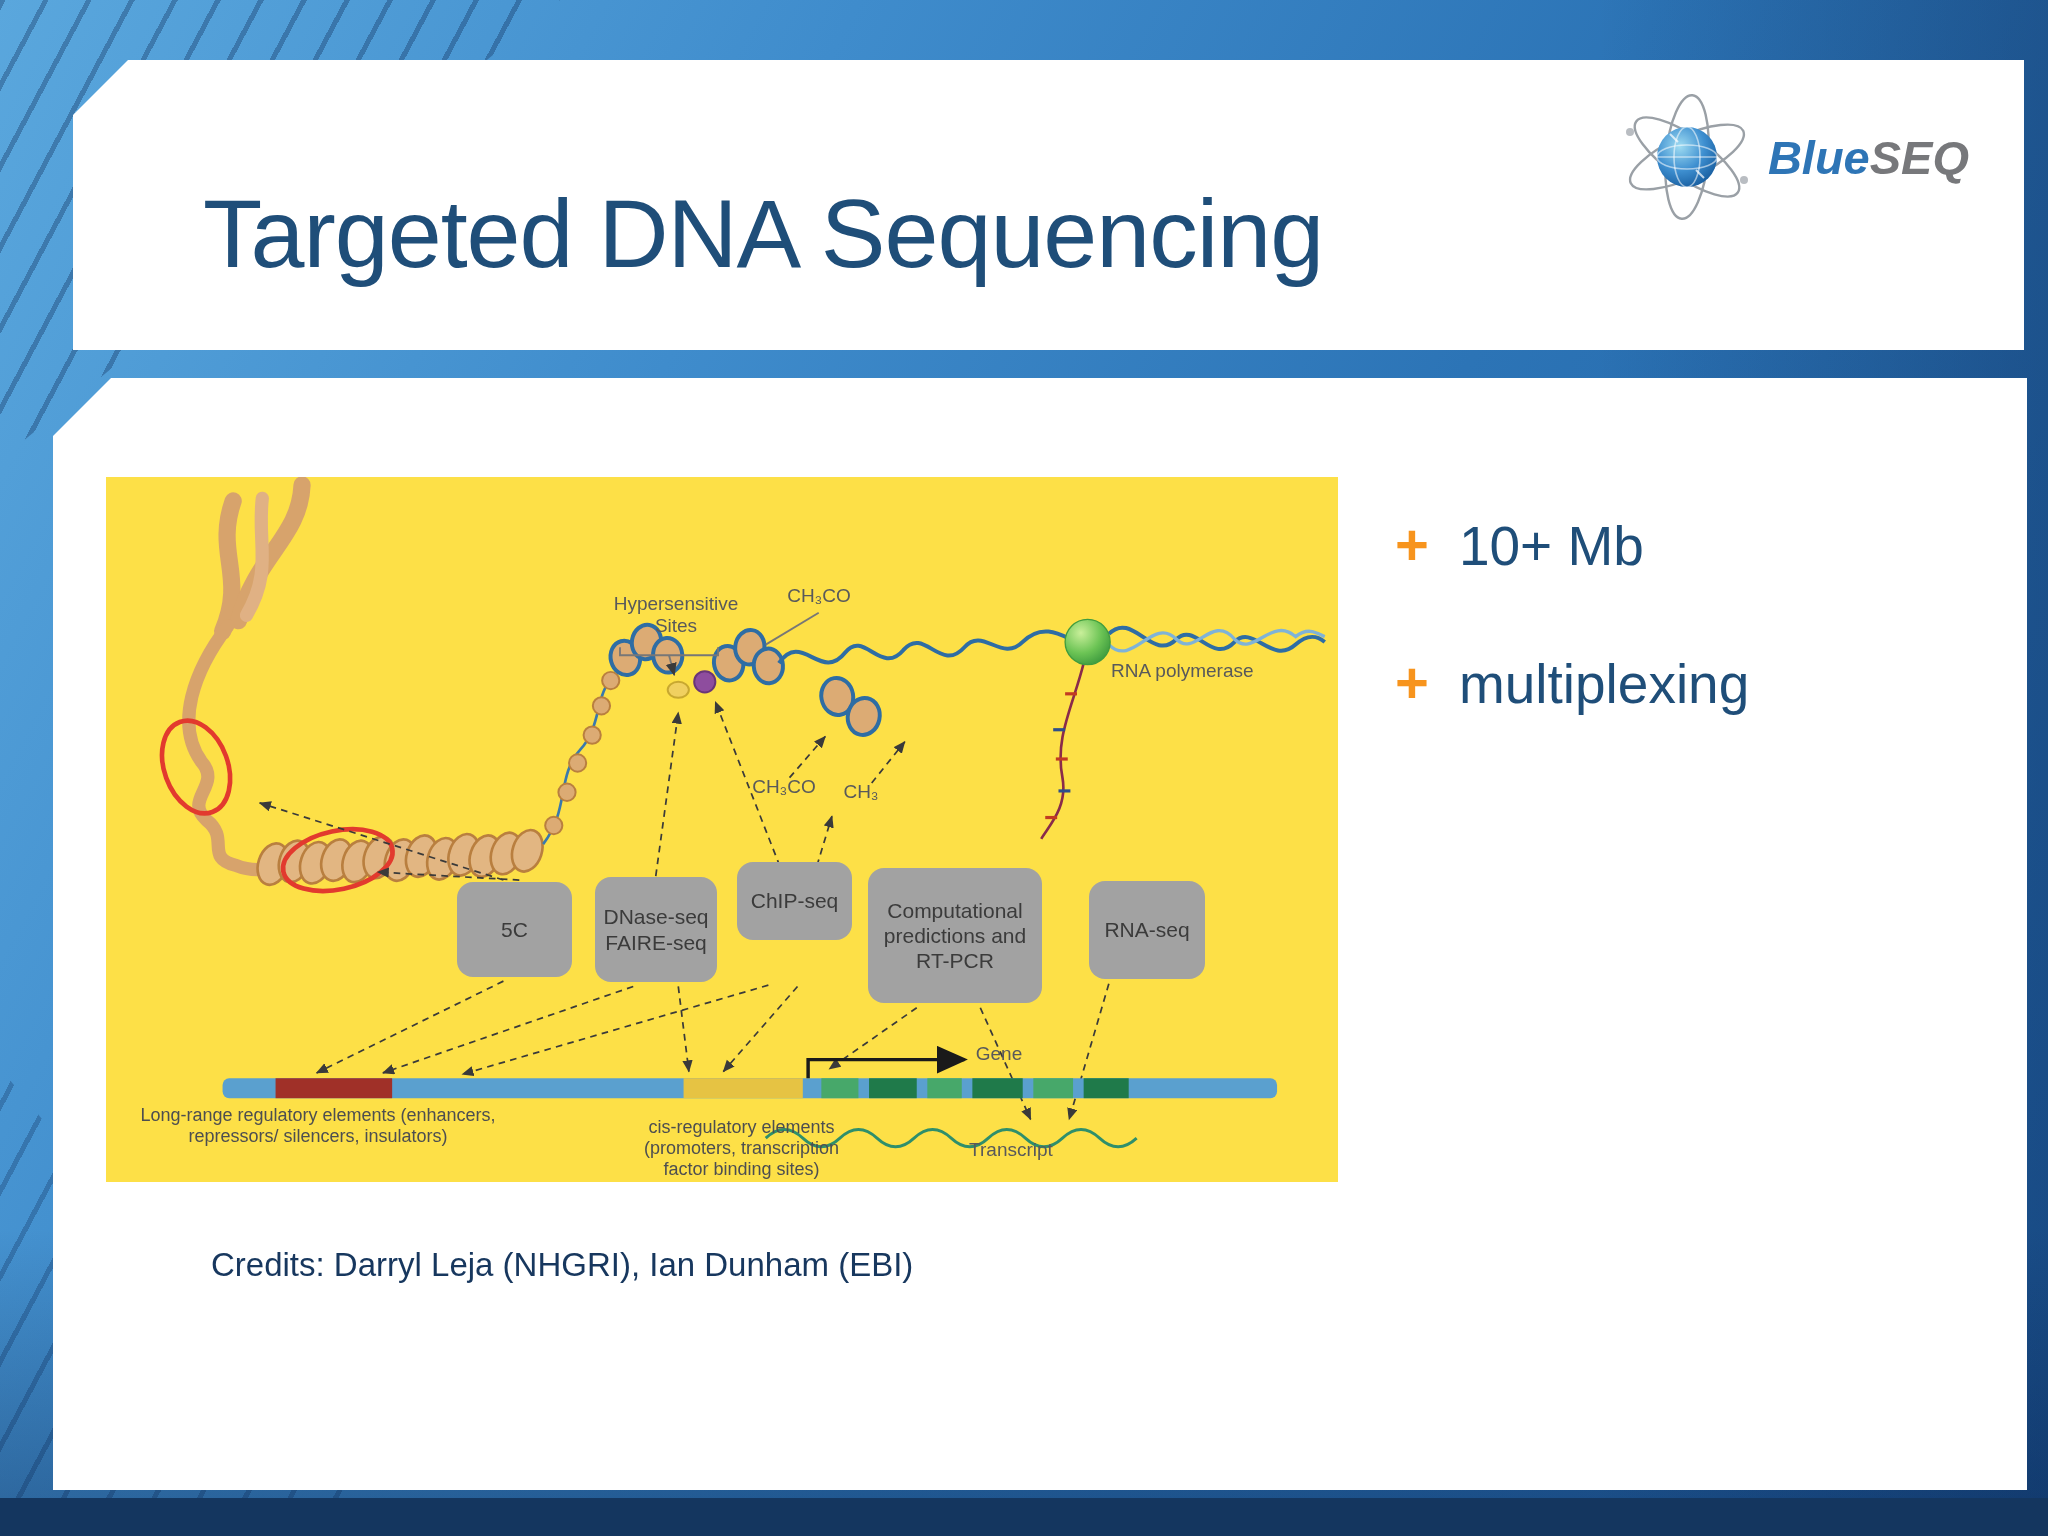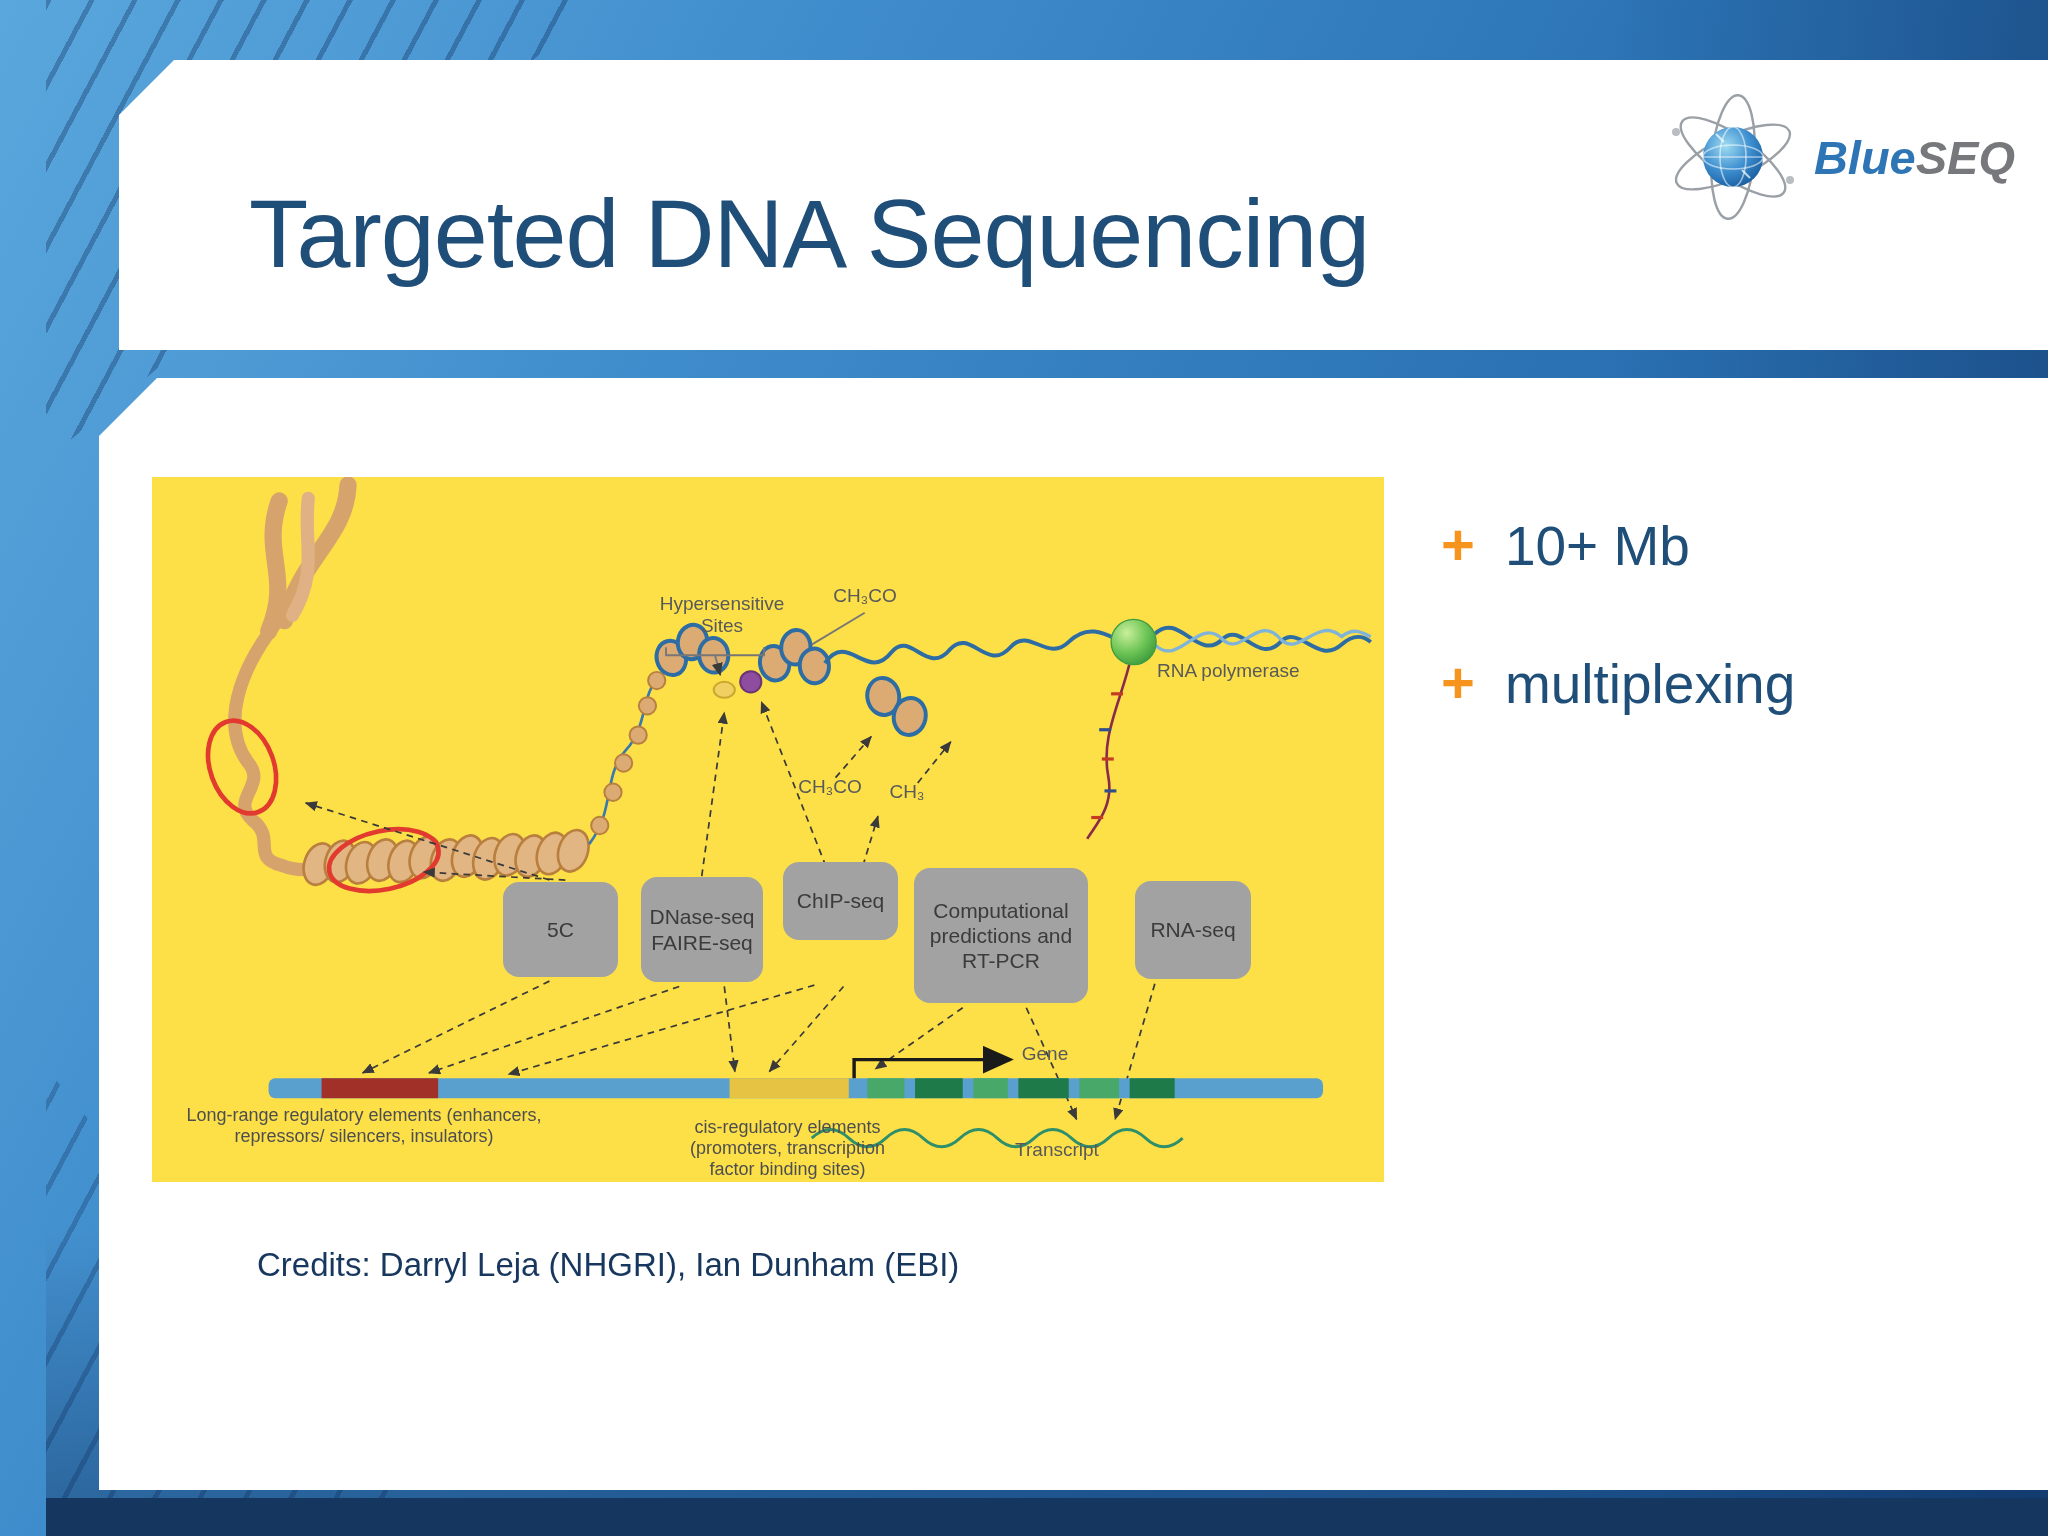--- a/index.html
+++ b/index.html
@@ -1,21 +1,21 @@
 <!DOCTYPE html>
 <html style="--accent: #F7941D; --navy: #1F4E79; --logo-blue: #2E75B6; --logo-gray: #77787B;"><head>
 <meta charset="utf-8">
 <style>
   html,body{margin:0;padding:0;}
   body{
     width:2048px;height:1536px;overflow:hidden;position:relative;
     font-family:"Liberation Sans", sans-serif;
     background:linear-gradient(118deg,#5aa7dd 0%,#3f8ccc 30%,#2c74b6 58%,#1e5c9e 100%);
   }
-  .stage{position:absolute;inset:0;margin-left:46px;}
+  .stage{position:absolute;inset:0;}
   .stripes-tl{
     position:absolute;left:0;top:0;width:560px;height:460px;
     background:repeating-linear-gradient(118deg, rgba(6,28,70,.30) 0 5px, transparent 5px 38px);
     clip-path:polygon(0 0,560px 0,0 460px);
   }
   .stripes-bl{
     position:absolute;left:0;bottom:0;width:700px;height:520px;
     background:repeating-linear-gradient(118deg, rgba(6,28,70,.25) 0 5px, transparent 5px 40px);
     clip-path:polygon(0 100%,0 10%,55% 100%);
   }

